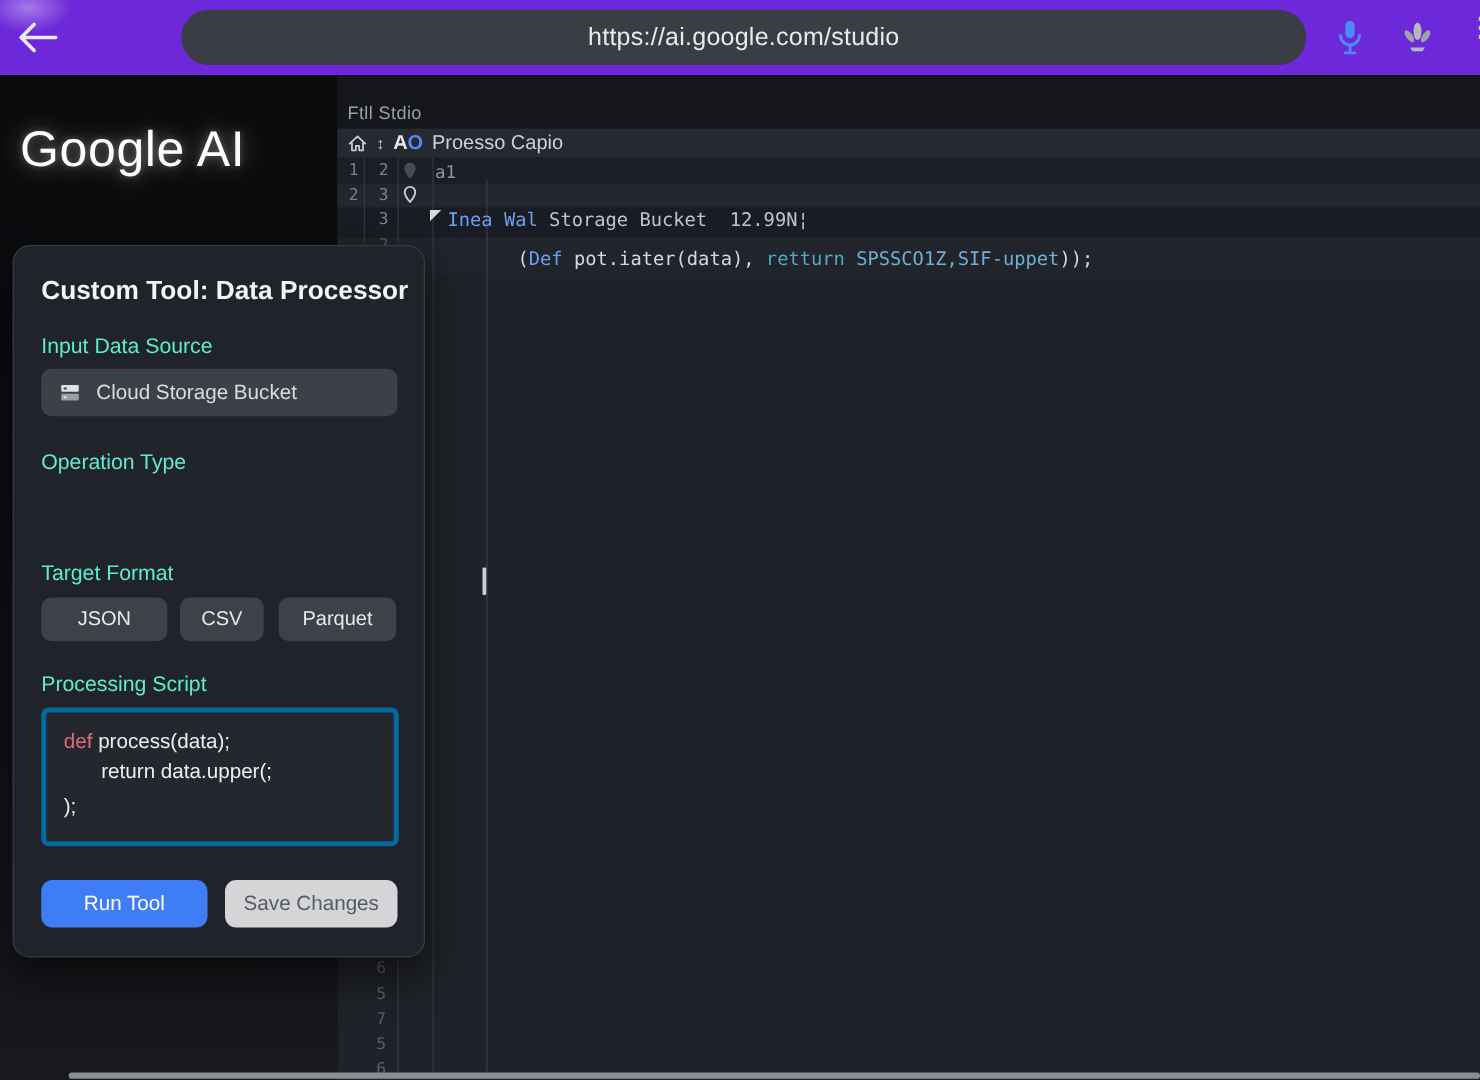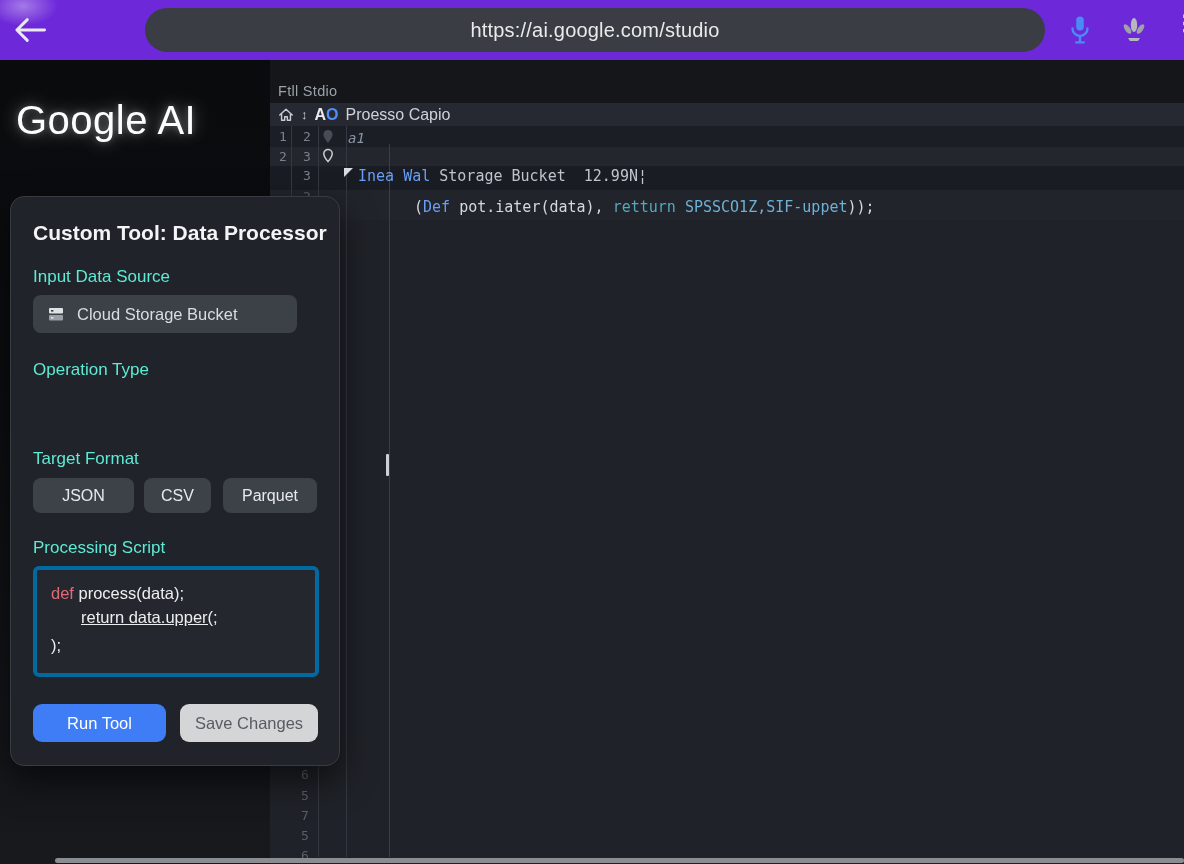--- a/index.html
+++ b/index.html
@@ -44,50 +44,50 @@
   .badge-o{color:#4f8ef8;}
   .crumb-title{color:#ced2d8;font-size:16px;}
 
   .mono{font-family:"DejaVu Sans Mono",monospace;}
   .gnum{width:14px;text-align:center;font-size:13px;color:#7b818c;}
   .gnum-dim{color:#5a5f68;}
   .vline{width:1px;background:#343841;}
   .indent-guide{width:1px;background:#3a3e47;}
   .cursor{left:386px;top:454px;width:3px;height:22px;background:#ccd1d8;border-radius:1px;}
 
-  .code-line1{left:348px;top:130px;font-size:14px;color:#8a93a4;font-style:italic;}
+  .code-line1{left:348px;top:130px;font-size:14px;color:#8a93a4;}
   .fold-marker{left:344px;top:168px;width:0;height:0;
                border-top:9px solid #d8dbdf;border-right:9px solid transparent;}
   .tooltip-line{left:358px;top:167px;font-size:15px;white-space:pre;color:#bfc4cc;}
   .code-line2{left:414px;top:198px;font-size:15px;white-space:pre;color:#d5d9df;}
   .tok-blue{color:#6a9ef7;}
   .tok-cyan{color:#52aabc;}
   .tok-cyan2{color:#6fb0d6;}
   .tok-gray{color:#bfc4cc;}
 
   
   .panel{left:10px;top:196px;width:330px;height:570px;background:#202329;border-radius:14px;
          border:1px solid #383b41;box-shadow:0 14px 34px rgba(0,0,0,.6);box-sizing:border-box;}
   .panel .abs{position:absolute;}
   .panel-title{left:22px;top:24px;font-size:21px;font-weight:700;color:#f3f4f6;}
   .panel-label{left:22px;font-size:17px;font-weight:400;color:#5eead4;}
   .lab1{top:70px;} .lab2{top:163px;} .lab3{top:252px;} .lab4{top:341px;}
-  .field{left:22px;width:264px;height:38px;background:#3c4047;border-radius:8px;
+  .field{left:22px;width:285px;height:38px;background:#3c4047;border-radius:8px;
          display:flex;align-items:center;padding-left:14px;box-sizing:border-box;gap:12px;}
   .field1{top:98px;} .field2{top:191px;height:39px;}
   .field-text{font-size:16.5px;color:#d9dce0;}
   .chevron{position:absolute;right:14px;top:15px;}
   .fmt-btn{top:281px;height:35px;background:#3d4148;border-radius:8px;display:flex;
            align-items:center;justify-content:center;font-size:16px;color:#e7e9ec;}
   .fmt-json{left:22px;width:101px;} .fmt-csv{left:133px;width:67px;} .fmt-parquet{left:212px;width:94px;}
   .codebox{left:22px;top:369px;width:286px;height:111px;background:#24272d;border:4px solid #0369a1;
            border-radius:6px;box-sizing:border-box;padding:11px 14px;font-size:16.5px;color:#eceef0;
            white-space:pre;line-height:24px;}
   .kw-red{color:#e0697a;}
-  .script-l2{margin-left:30px;text-decoration:underline;}
+  .script-l2{margin-left:30px;}
   .script-l3{margin-top:4px;}
   .run-btn{left:22px;top:507px;width:133px;height:38px;background:#3e7df6;border-radius:9px;
            display:flex;align-items:center;justify-content:center;color:#fff;font-size:16.5px;font-weight:500;}
   .save-btn{left:169px;top:507px;width:138px;height:38px;background:#d3d5d7;border-radius:9px;
             display:flex;align-items:center;justify-content:center;color:#585c62;font-size:16.5px;font-weight:500;}
 
   .scrollbar-h{left:55px;top:858px;width:1129px;height:5px;background:#8a8d91;border-radius:3px;}
 </style>
 </head>
 <body>

